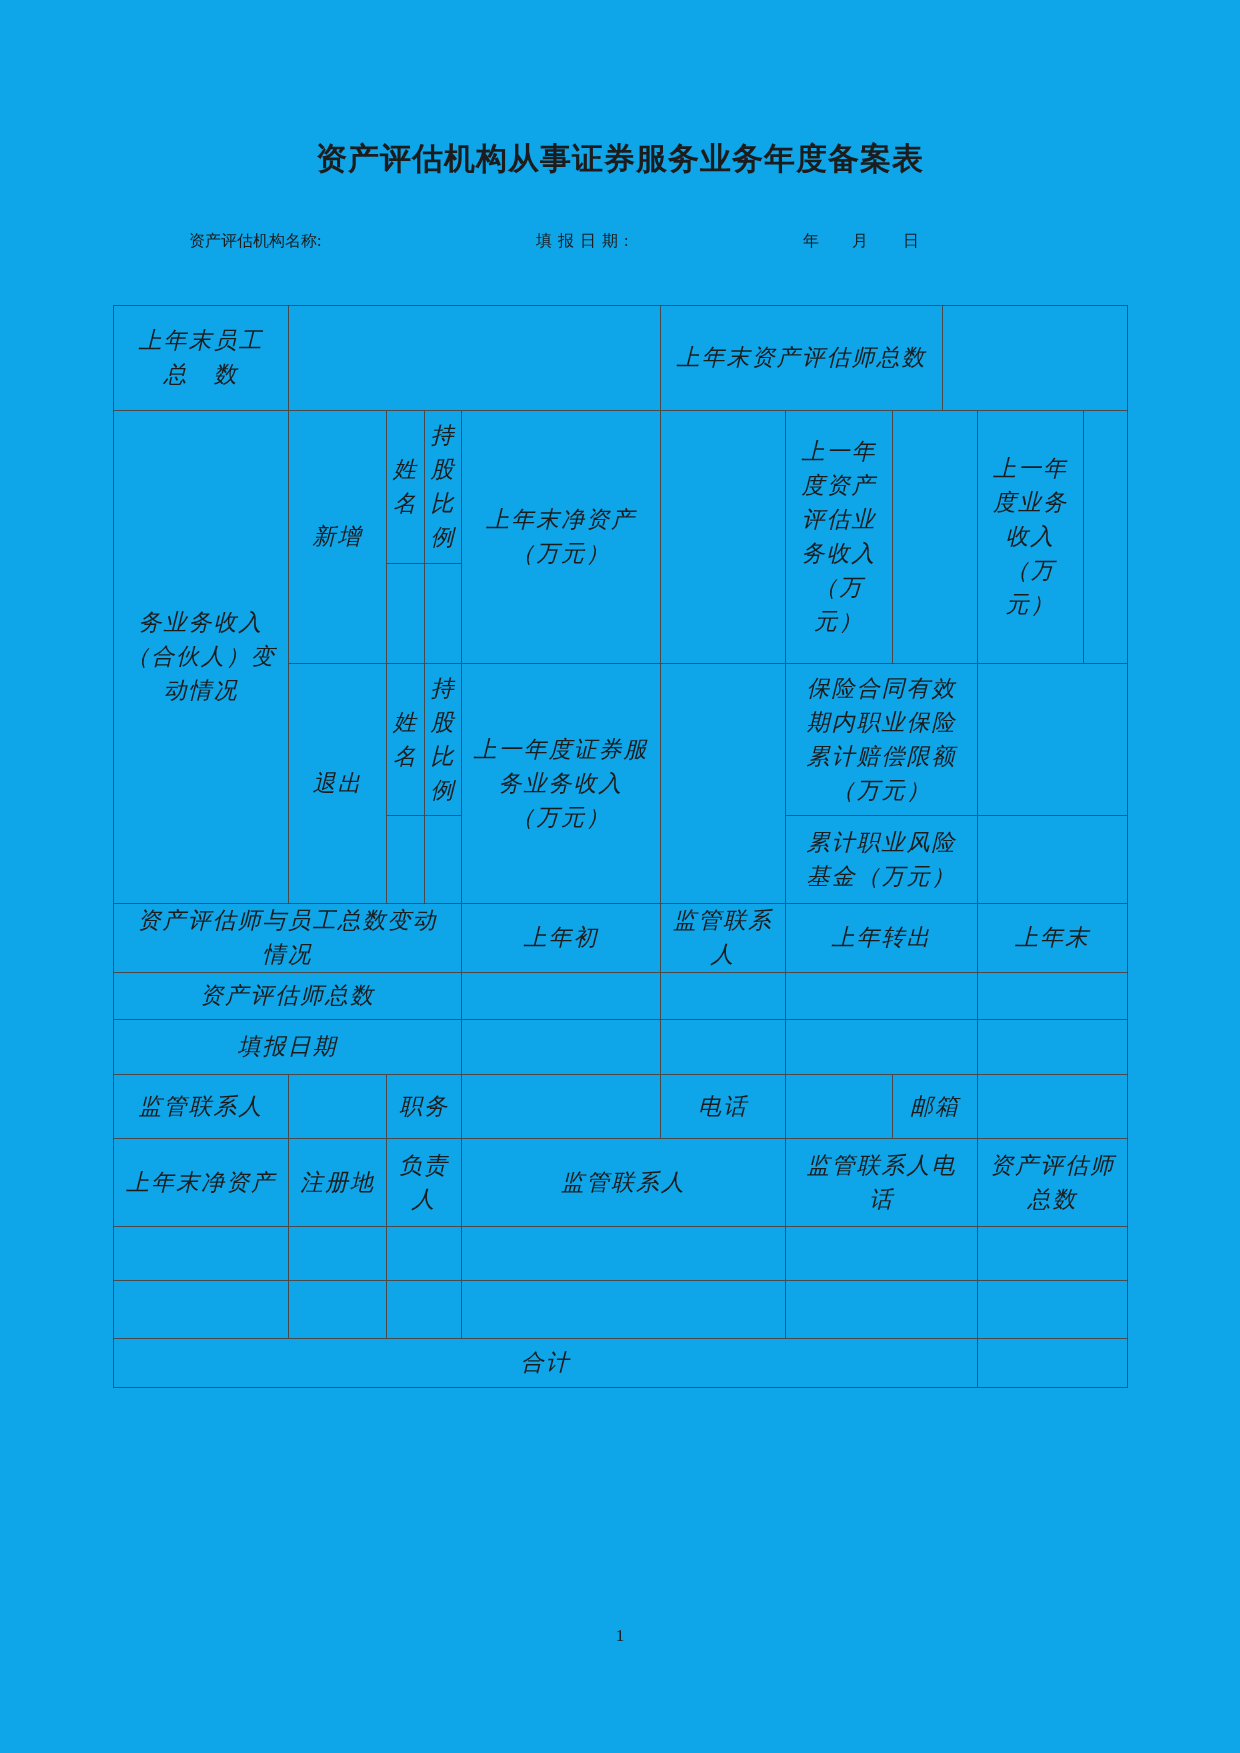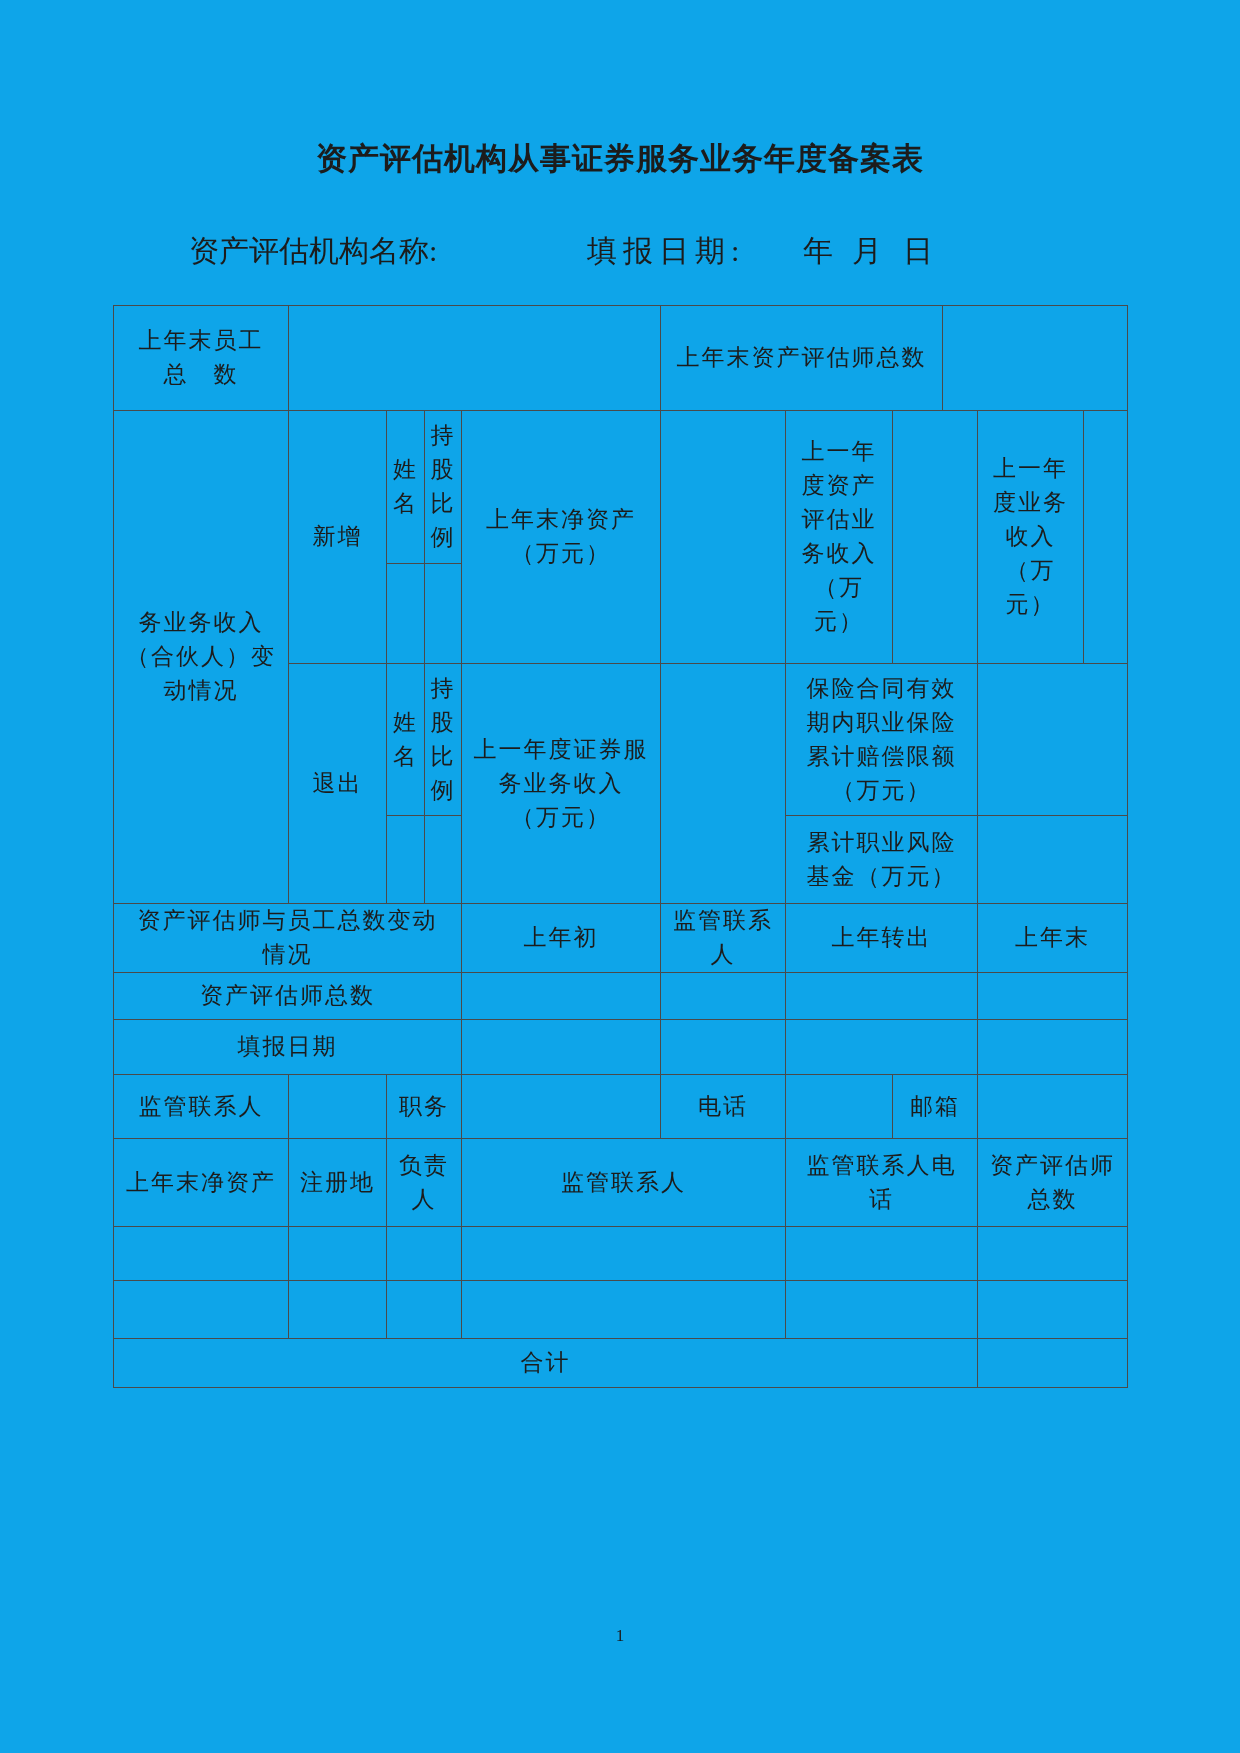--- a/index.html
+++ b/index.html
@@ -17,35 +17,36 @@
     top: 138px;
     left: 113px;
     width: 1014px;
     margin: 0;
     text-align: center;
     font-size: 31px;
     font-weight: bold;
     letter-spacing: 1px;
     white-space: nowrap;
   }
-  .meta { position: absolute; top: 231px; left: 0; width: 1240px; height: 40px; font-size: 30px; }
+  .meta { position: absolute; top: 231px; left: 0; width: 1240px; height: 40px; font-size: 16px; }
   .meta span { position: absolute; top: 0; white-space: nowrap; }
   .m-name { left: 189px; }
-  .m-date { left: 587px; letter-spacing: 6px; }
+  .m-date { left: 536px; letter-spacing: 6px; }
   .m-year { left: 803px; }
   .m-month { left: 852px; }
   .m-day  { left: 903px; }
 
   table.filing {
     position: absolute;
     left: 113px;
     top: 305px;
     width: 1014px;
     border-collapse: collapse;
     table-layout: fixed;
+    font-style: italic;
   }
   table.filing td {
     border: 1.5px solid #4a4a4a;
     padding: 0 2px;
     text-align: center;
     vertical-align: middle;
     font-size: 23px;
     line-height: 34px;
     letter-spacing: 2px;
     white-space: pre-line;

